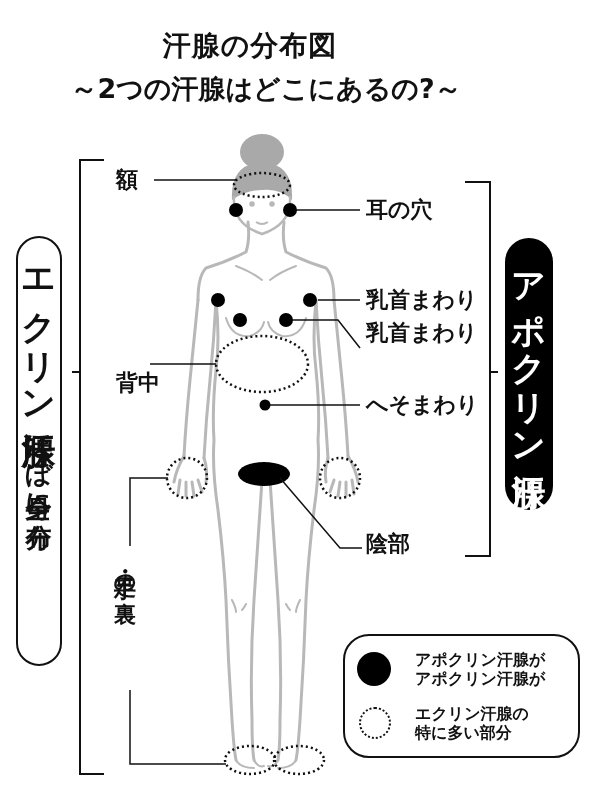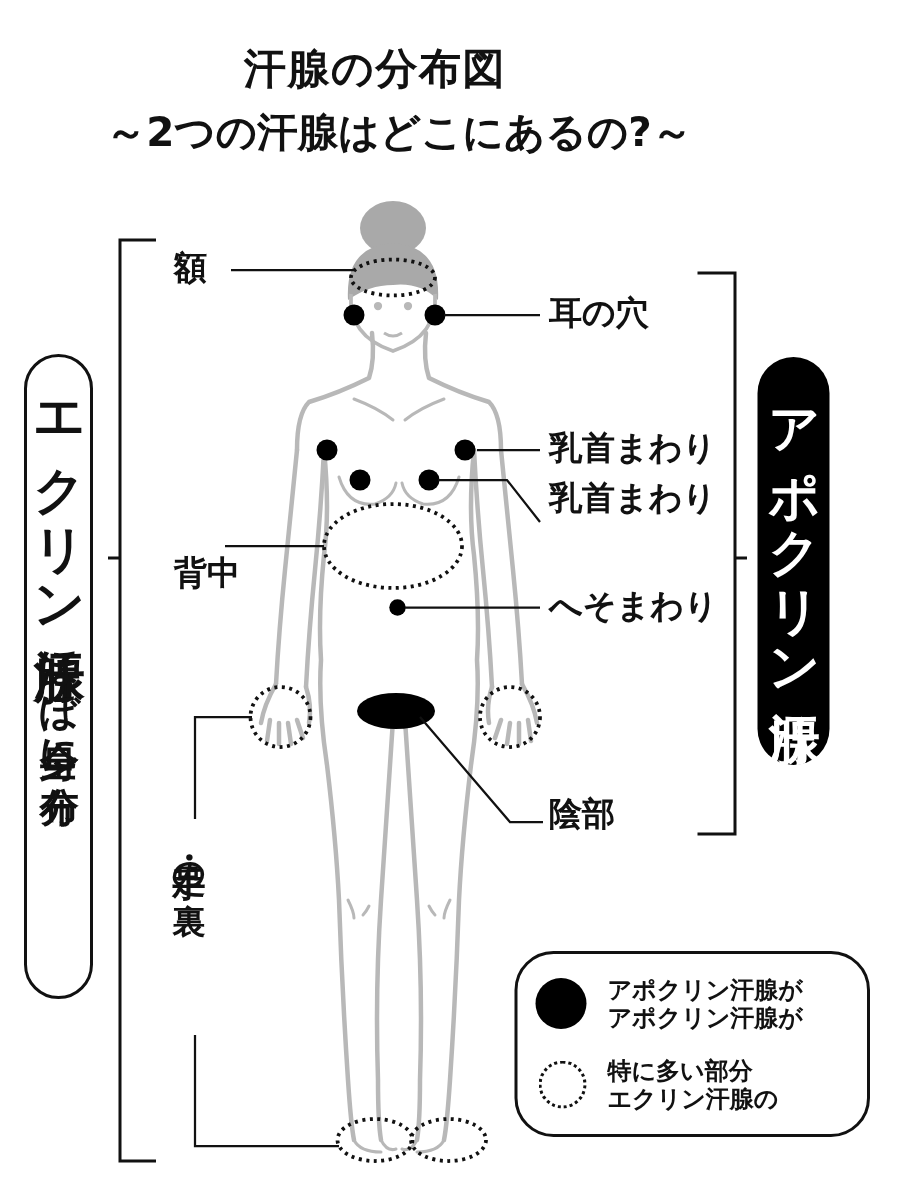--- a/index.html
+++ b/index.html
@@ -12,21 +12,21 @@
   .eccrine-pill{left:16px;top:236px;width:46px;height:430px;border:2px solid #111;border-radius:24px;box-sizing:border-box;display:flex;flex-direction:column;align-items:center;padding-top:10px;background:#fff;}
   .eccrine-main{font-size:34px;font-weight:bold;letter-spacing:1px;line-height:40px;}
   .eccrine-sub{font-size:26px;font-weight:bold;margin-top:6px;line-height:30px;}
   .apocrine-pill{left:505px;top:238px;width:48px;height:272px;border-radius:24px;background:#000;color:#fff;display:flex;justify-content:center;padding-top:12px;box-sizing:border-box;}
   .apocrine-main{font-size:34px;font-weight:bold;line-height:40px;letter-spacing:1px;}
   .hf-label{left:112px;top:556px;background:#fff;padding:4px 0;font-size:22px;font-weight:bold;line-height:26px;}
   .legend{left:343px;top:634px;width:237px;height:124px;border:2px solid #111;border-radius:26px;box-sizing:border-box;background:#fff;}
   .legend-row{position:absolute;left:0;display:flex;align-items:center;}
   .legend-swatch-solid{width:34px;height:34px;border-radius:50%;background:#000;margin-left:12px;}
   .legend-swatch-dot{width:32px;height:32px;border-radius:50%;border:2.5px dotted #111;box-sizing:border-box;margin-left:14px;}
-  .legend-text{margin-left:14px;font-size:16px;font-weight:bold;line-height:19px;}
+  .legend-text{margin-left:24px;font-size:16px;font-weight:bold;line-height:19px;}
 </style>
 </head>
 <body>
 
 <div class="abs title">汗腺の分布図</div>
 <div class="abs subtitle">～2つの汗腺はどこにあるの?～</div>
 
 <svg class="abs" style="left:0;top:0" width="600" height="794">
   <g fill="none" stroke="#b8b8b8" stroke-width="3" stroke-linecap="round" stroke-linejoin="round">
 
@@ -136,17 +136,17 @@
   <div class="legend-row" style="top:14px">
     <div class="legend-swatch-solid"></div>
     <div class="legend-text">
       <div>アポクリン汗腺が</div>
       <div>アポクリン汗腺が</div>
     </div>
   </div>
   <div class="legend-row" style="top:68px">
     <div class="legend-swatch-dot"></div>
     <div class="legend-text">
+      <div>エクリン汗腺の</div>
       <div>特に多い部分</div>
-      <div>エクリン汗腺の</div>
     </div>
   </div>
 </div>
 
 </body></html>

